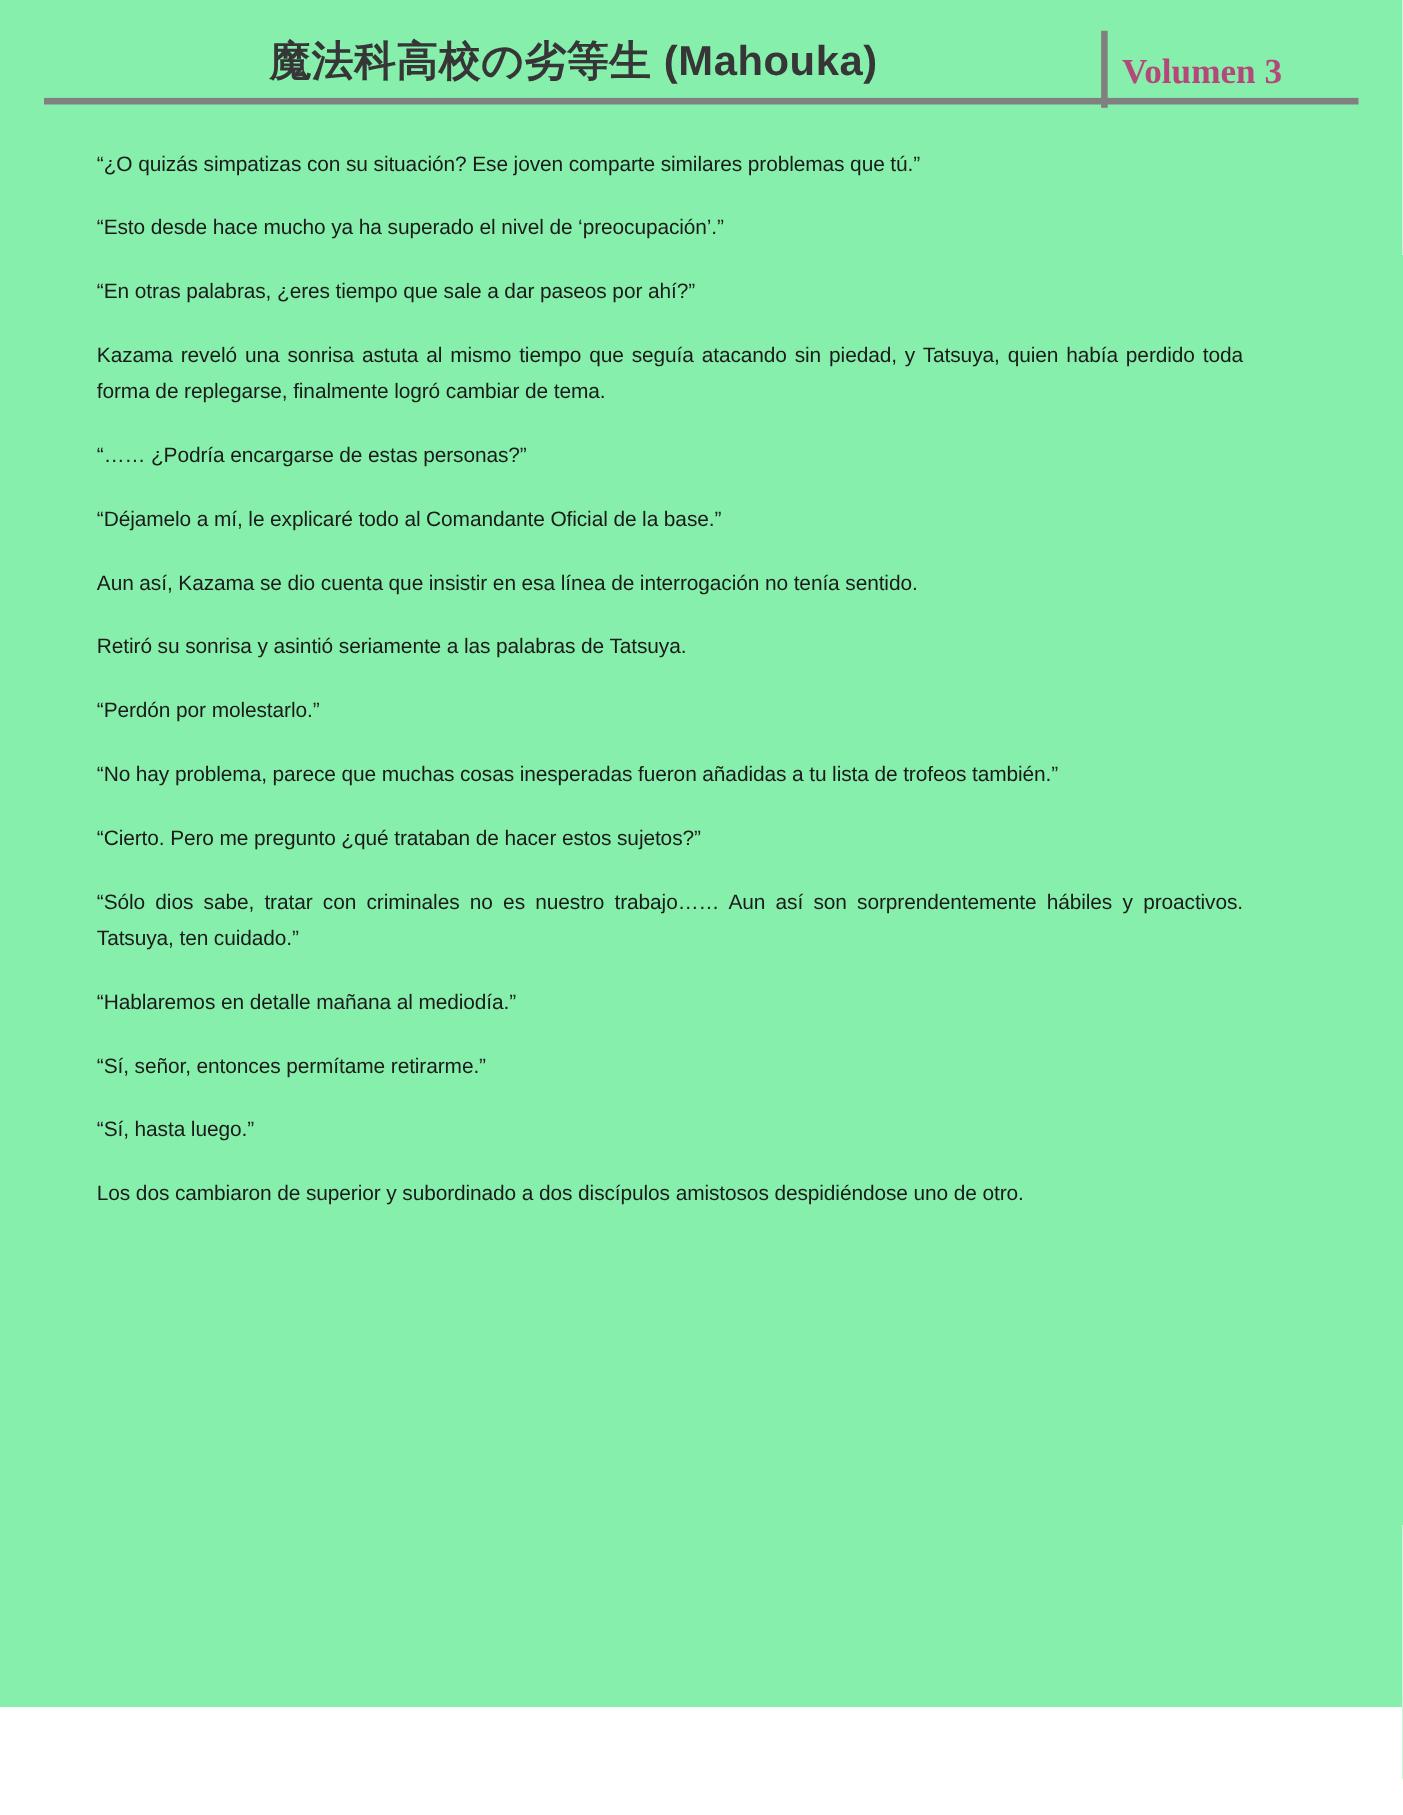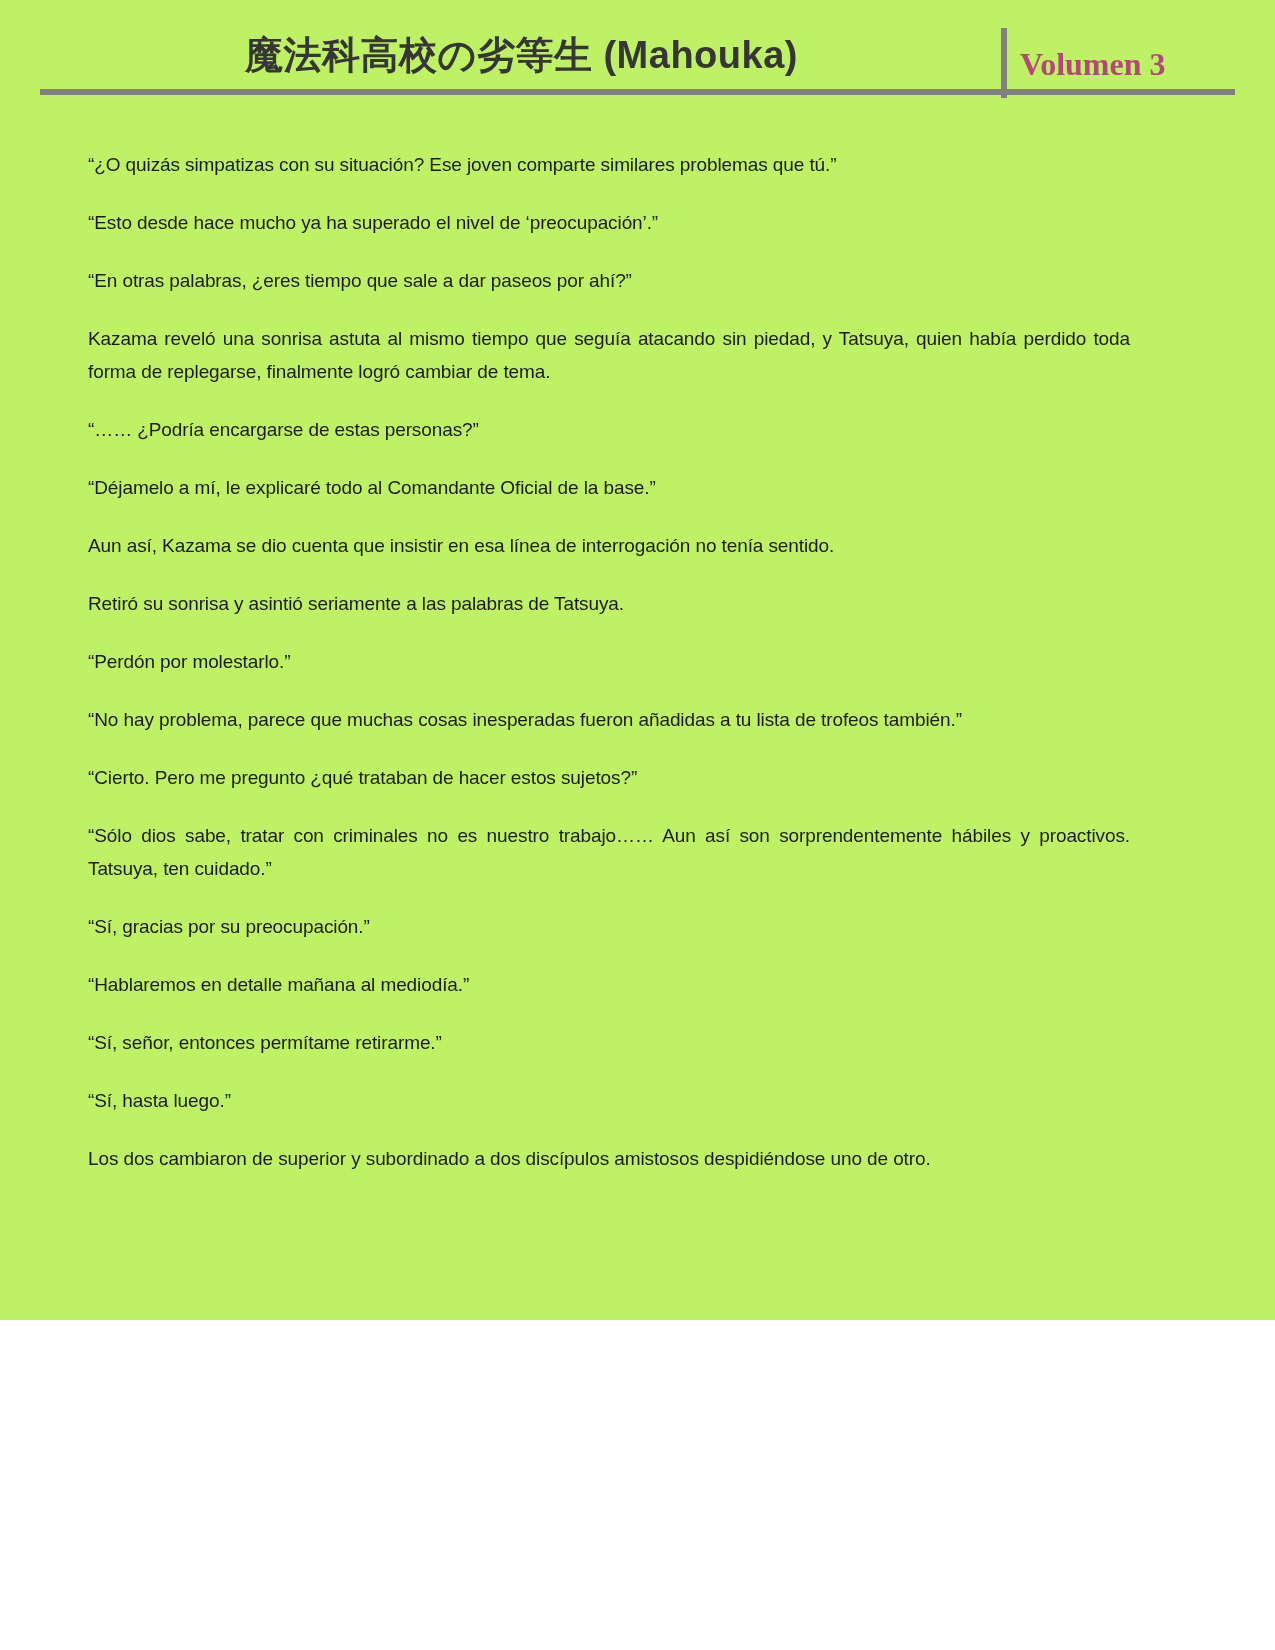--- a/index.html
+++ b/index.html
@@ -4,22 +4,22 @@
 <style>
   * { margin: 0; padding: 0; box-sizing: border-box; }
   html, body {
     width: 1275px;
     background: #ffffff;
     font-family: "Liberation Sans", sans-serif;
   }
   .page {
     position: relative;
     width: 1275px;
-    height: 1320px;
-    background: #bef264;
+    height: 1552px;
+    background: #86efac;
     overflow: hidden;
   }
   
   .header {
     position: relative;
     width: 1275px;
     height: 96px;
   }
   .header-title {
     position: absolute;
@@ -58,21 +58,21 @@
     left: 40px;
     top: 89px;
     width: 1195px;
     height: 6px;
     background: #808080;
   }
   
   .content {
     position: absolute;
     left: 88px;
-    top: 148px;
+    top: 133px;
     width: 1042px;
     color: #1b1b1b;
   }
   .content p {
     font-size: 19px;
     line-height: 33px;
     letter-spacing: -0.1px;
     text-align: justify;
     margin-bottom: 25px;
   }
@@ -104,21 +104,20 @@
     <p>“En otras palabras, ¿eres tiempo que sale a dar paseos por ahí?”</p>
     <p>Kazama reveló una sonrisa astuta al mismo tiempo que seguía atacando sin piedad, y Tatsuya, quien había perdido toda forma de replegarse, finalmente logró cambiar de tema.</p>
     <p>“…… ¿Podría encargarse de estas personas?”</p>
     <p>“Déjamelo a mí, le explicaré todo al Comandante Oficial de la base.”</p>
     <p>Aun así, Kazama se dio cuenta que insistir en esa línea de interrogación no tenía sentido.</p>
     <p>Retiró su sonrisa y asintió seriamente a las palabras de Tatsuya.</p>
     <p>“Perdón por molestarlo.”</p>
     <p>“No hay problema, parece que muchas cosas inesperadas fueron añadidas a tu lista de trofeos también.”</p>
     <p>“Cierto. Pero me pregunto ¿qué trataban de hacer estos sujetos?”</p>
     <p>“Sólo dios sabe, tratar con criminales no es nuestro trabajo…… Aun así son sorprendentemente hábiles y proactivos. Tatsuya, ten cuidado.”</p>
-    <p>“Sí, gracias por su preocupación.”</p>
     <p>“Hablaremos en detalle mañana al mediodía.”</p>
     <p>“Sí, señor, entonces permítame retirarme.”</p>
     <p>“Sí, hasta luego.”</p>
     <p>Los dos cambiaron de superior y subordinado a dos discípulos amistosos despidiéndose uno de otro.</p>
   </div>
 
   <div class="page-number">213</div>
 
 </div>
 

